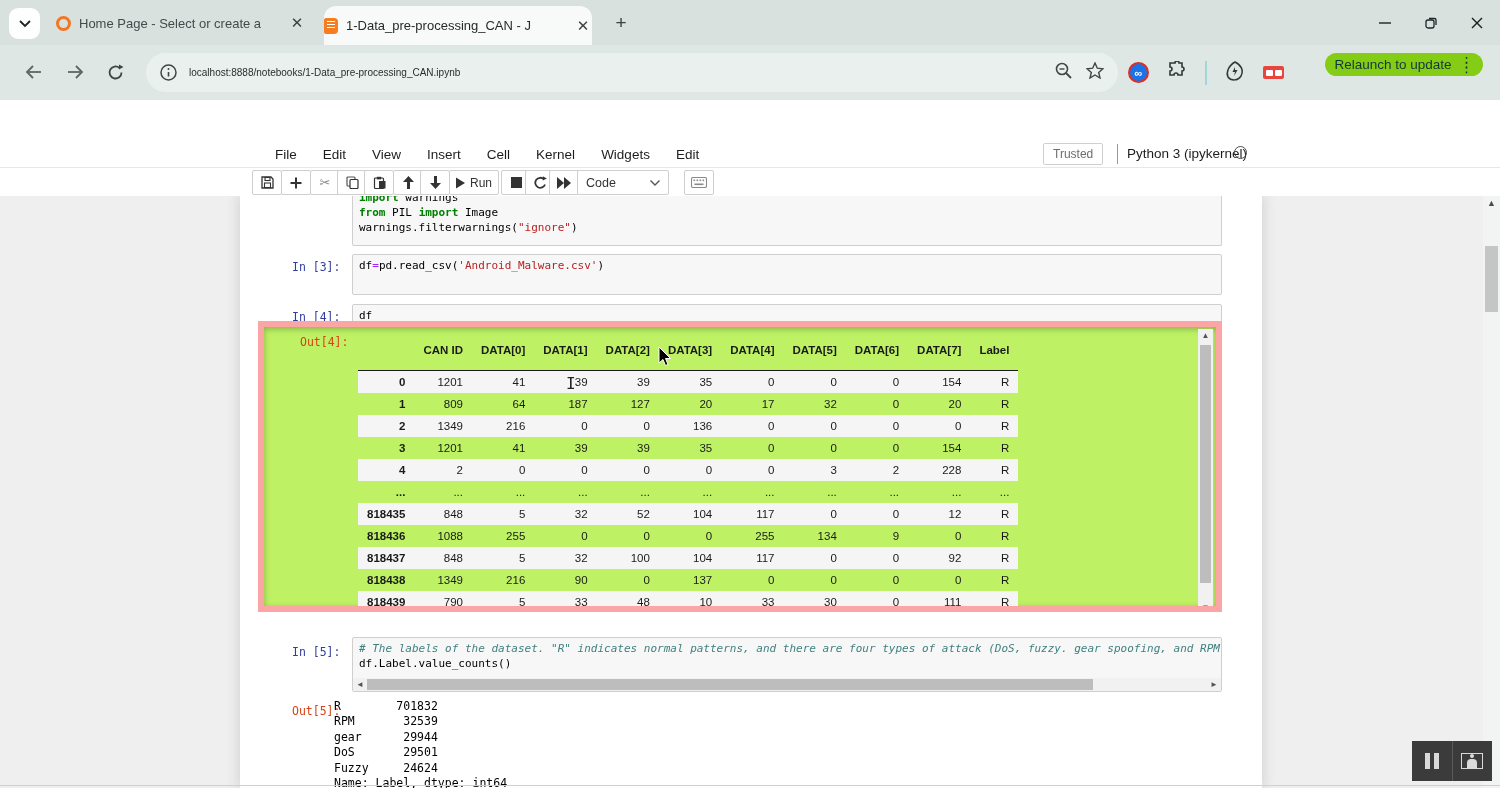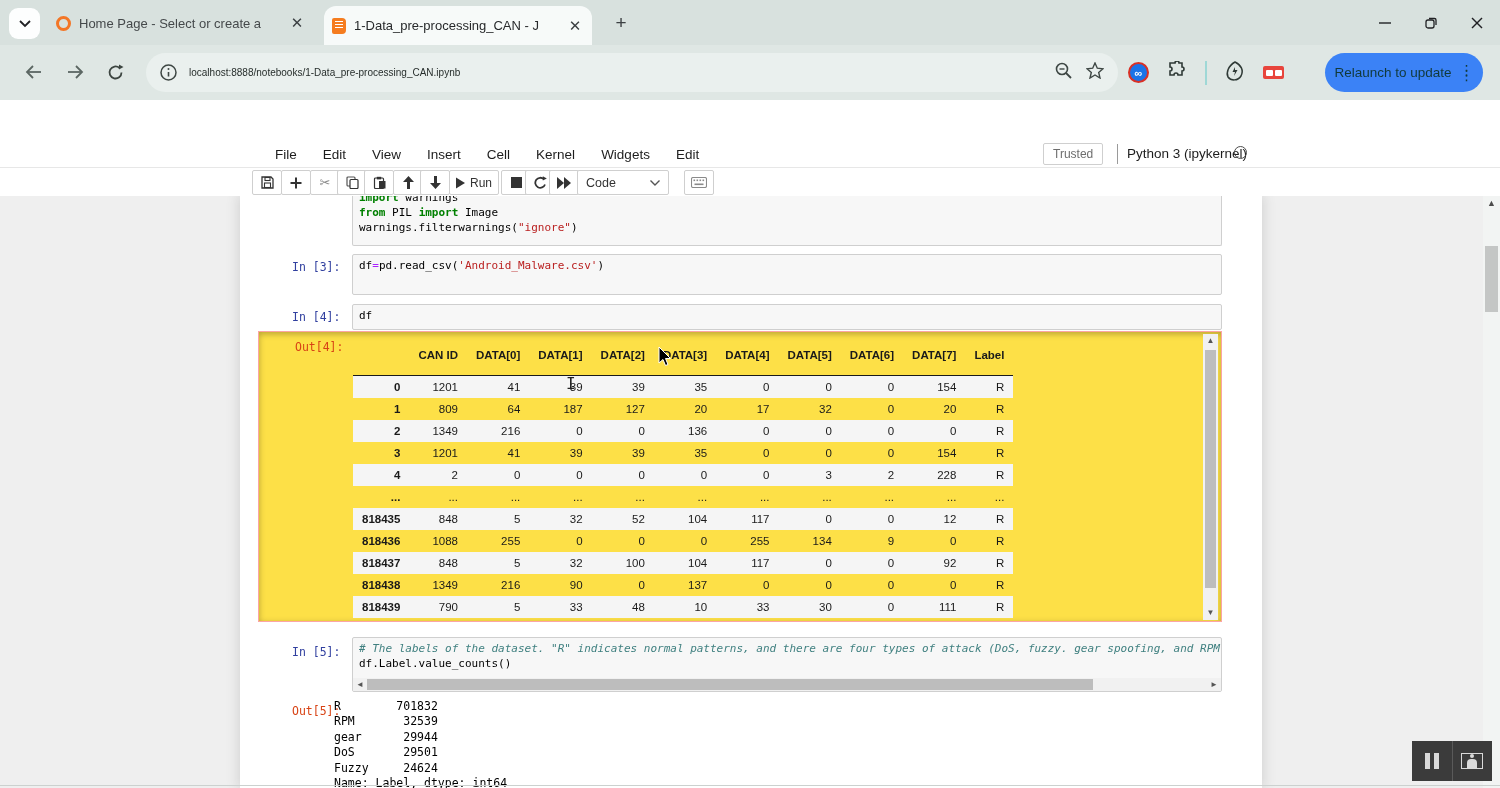--- a/index.html
+++ b/index.html
@@ -6,21 +6,21 @@
   html,body { width:1500px; height:788px; overflow:hidden; background:#fff;
               font-family:"Liberation Sans", sans-serif; }
   #stage { position:absolute; top:0; left:0; width:1500px; height:788px; overflow:hidden; background:#fff; }
 
   
   .tabstrip { position:absolute; top:0; left:0; width:1500px; height:45px; background:#d8e1de; }
   .tab-search { position:absolute; top:8px; left:9px; width:31px; height:31px; background:#fdfefe; border-radius:9px;
                 display:flex; align-items:center; justify-content:center; }
   .tab { position:absolute; display:flex; align-items:center; gap:8px; font-size:13px; color:#45494b; }
   .tab.inactive { top:8px; left:50px; width:262px; height:30px; padding:0 6px; }
-  .tab.active { top:6px; left:324px; width:268px; height:39px; background:#f7faf9; border-radius:12px 12px 0 0; padding:0 8px; color:#27292b; }
+  .tab.active { top:6px; left:324px; width:268px; height:39px; background:#f7faf9; border-radius:12px 12px 0 0; padding:0 0; color:#27292b; }
   .tab-title { flex:1; white-space:nowrap; overflow:hidden; }
   .tab-close { font-size:15px; color:#3c4043; width:18px; height:18px; line-height:18px; text-align:center; border-radius:50%; }
   .favicon-ring { width:15px; height:15px; border:3px solid #f37626; border-radius:50%; flex:none; }
   .favicon-book { width:14px; height:16px; background:#f57c1f; border-radius:2px 4px 4px 2px; position:relative; flex:none; }
   .favicon-book:before { content:""; position:absolute; left:3px; top:3px; width:8px; height:1.5px; background:#fff; box-shadow:0 3px 0 #fff,0 6px 0 #fff; }
   .newtab { position:absolute; top:10px; left:608px; width:26px; height:26px; font-size:19px; color:#3c4043; text-align:center; line-height:25px; border-radius:50%; }
   .wincontrols { position:absolute; top:0; right:0; height:45px; display:flex; }
   .winbtn { width:46px; height:45px; display:flex; align-items:center; justify-content:center; color:#202124; }
 
   .navbar { position:absolute; top:45px; left:0; width:1500px; height:55px; background:#dfe7e4; }
@@ -28,21 +28,21 @@
   .omnibox { position:absolute; top:8px; left:146px; width:972px; height:39px; background:#eaf0ee; border-radius:20px;
              display:flex; align-items:center; padding:0 14px; }
   .url-text { font-size:10px; color:#272e2c; margin-left:12px; flex:1; white-space:nowrap; overflow:hidden; }
   .omni-ic { color:#4c5653; margin-left:14px; }
   .ext-area { position:absolute; top:8px; left:1128px; height:39px; display:flex; align-items:center; gap:18px; }
   .ext-divider { width:2px; height:24px; background:#9fd8d6; }
   .badge-inf { width:21px; height:21px; background:#1a73e8; border:2.5px solid #d93025; border-radius:50%; color:#fff; font-size:11px;
                display:flex; align-items:center; justify-content:center; font-weight:bold; }
   .badge-red { width:21px; height:13px; background:#e8453c; border-radius:2px; display:flex; align-items:center; justify-content:center; gap:2px; }
   .badge-red i { display:block; width:7px; height:6px; background:#fff; border-radius:1px; }
-  .relaunch { position:absolute; top:8px; left:1325px; height:39px; width:158px; background:#3b82f6; border-radius:20px;
+  .relaunch { position:absolute; top:8px; left:1325px; height:23px; width:158px; background:#84cc16; border-radius:20px;
               display:flex; align-items:center; justify-content:center; gap:8px; font-size:13.5px; color:#11393a; }
   .dots3 { font-size:14px; color:#11393a; letter-spacing:0; line-height:5px; }
 
   
   .jheader { position:absolute; top:100px; left:0; width:1500px; height:40px; background:#fff; }
   .jlogo { position:absolute; left:252px; top:105px; }
   .jlogo-text { position:absolute; left:284px; top:106px; font-size:21px; color:#737373; letter-spacing:.5px; }
   .nb-title { position:absolute; left:359px; top:109px; font-size:16.5px; color:#2b2b2b; font-weight:500; }
   .checkpoint { position:absolute; left:578px; top:113px; font-size:11.5px; color:#3a3a3a; }
   .pylogo { position:absolute; left:1150px; top:104px; }
@@ -74,22 +74,22 @@
   .out-prompt { color:#d84315; }
 
   .input-box { position:absolute; left:112px; width:870px; background:#f7f7f7; border:1px solid #cfcfcf; border-radius:2px;
                padding:3px 6px; overflow:hidden; }
   .cl { font-family:"DejaVu Sans Mono", monospace; font-size:11px; line-height:15.2px; color:#000; white-space:pre; }
   .kw { color:#008000; font-weight:bold; }
   .str { color:#ba2121; }
   .com { color:#408080; font-style:italic; }
   .op  { color:#aa22ff; }
 
-  .output-scroll { position:absolute; left:18px; top:135px; width:964px; height:291px; background:#fde047;
-                   border:1px solid #fca5a5; box-shadow:inset 0 2px 6px rgba(0,0,0,.28); overflow:hidden; }
+  .output-scroll { position:absolute; left:18px; top:125px; width:964px; height:291px; background:#bef264;
+                   border:6px solid #fca5a5; box-shadow:inset 0 2px 6px rgba(0,0,0,.28); overflow:hidden; }
 
   table.dataframe { position:absolute; left:94px; top:13px; border-collapse:collapse; font-size:11.5px; color:#1a1a1a; }
   table.dataframe th, table.dataframe td { text-align:right; padding:4px 9px; vertical-align:middle; white-space:nowrap; }
   table.dataframe thead th { font-weight:bold; border-bottom:1px solid #1a1a1a; padding-bottom:14px; }
   table.dataframe tbody th { font-weight:bold; }
   table.dataframe tbody tr.odd { background:#f5f5f5; }
   table.dataframe tbody tr td, table.dataframe tbody tr th { height:22px; }
 
   
   .vscroll { position:absolute; right:3px; top:2px; width:15px; height:286px; background:#f1f1f1; }

